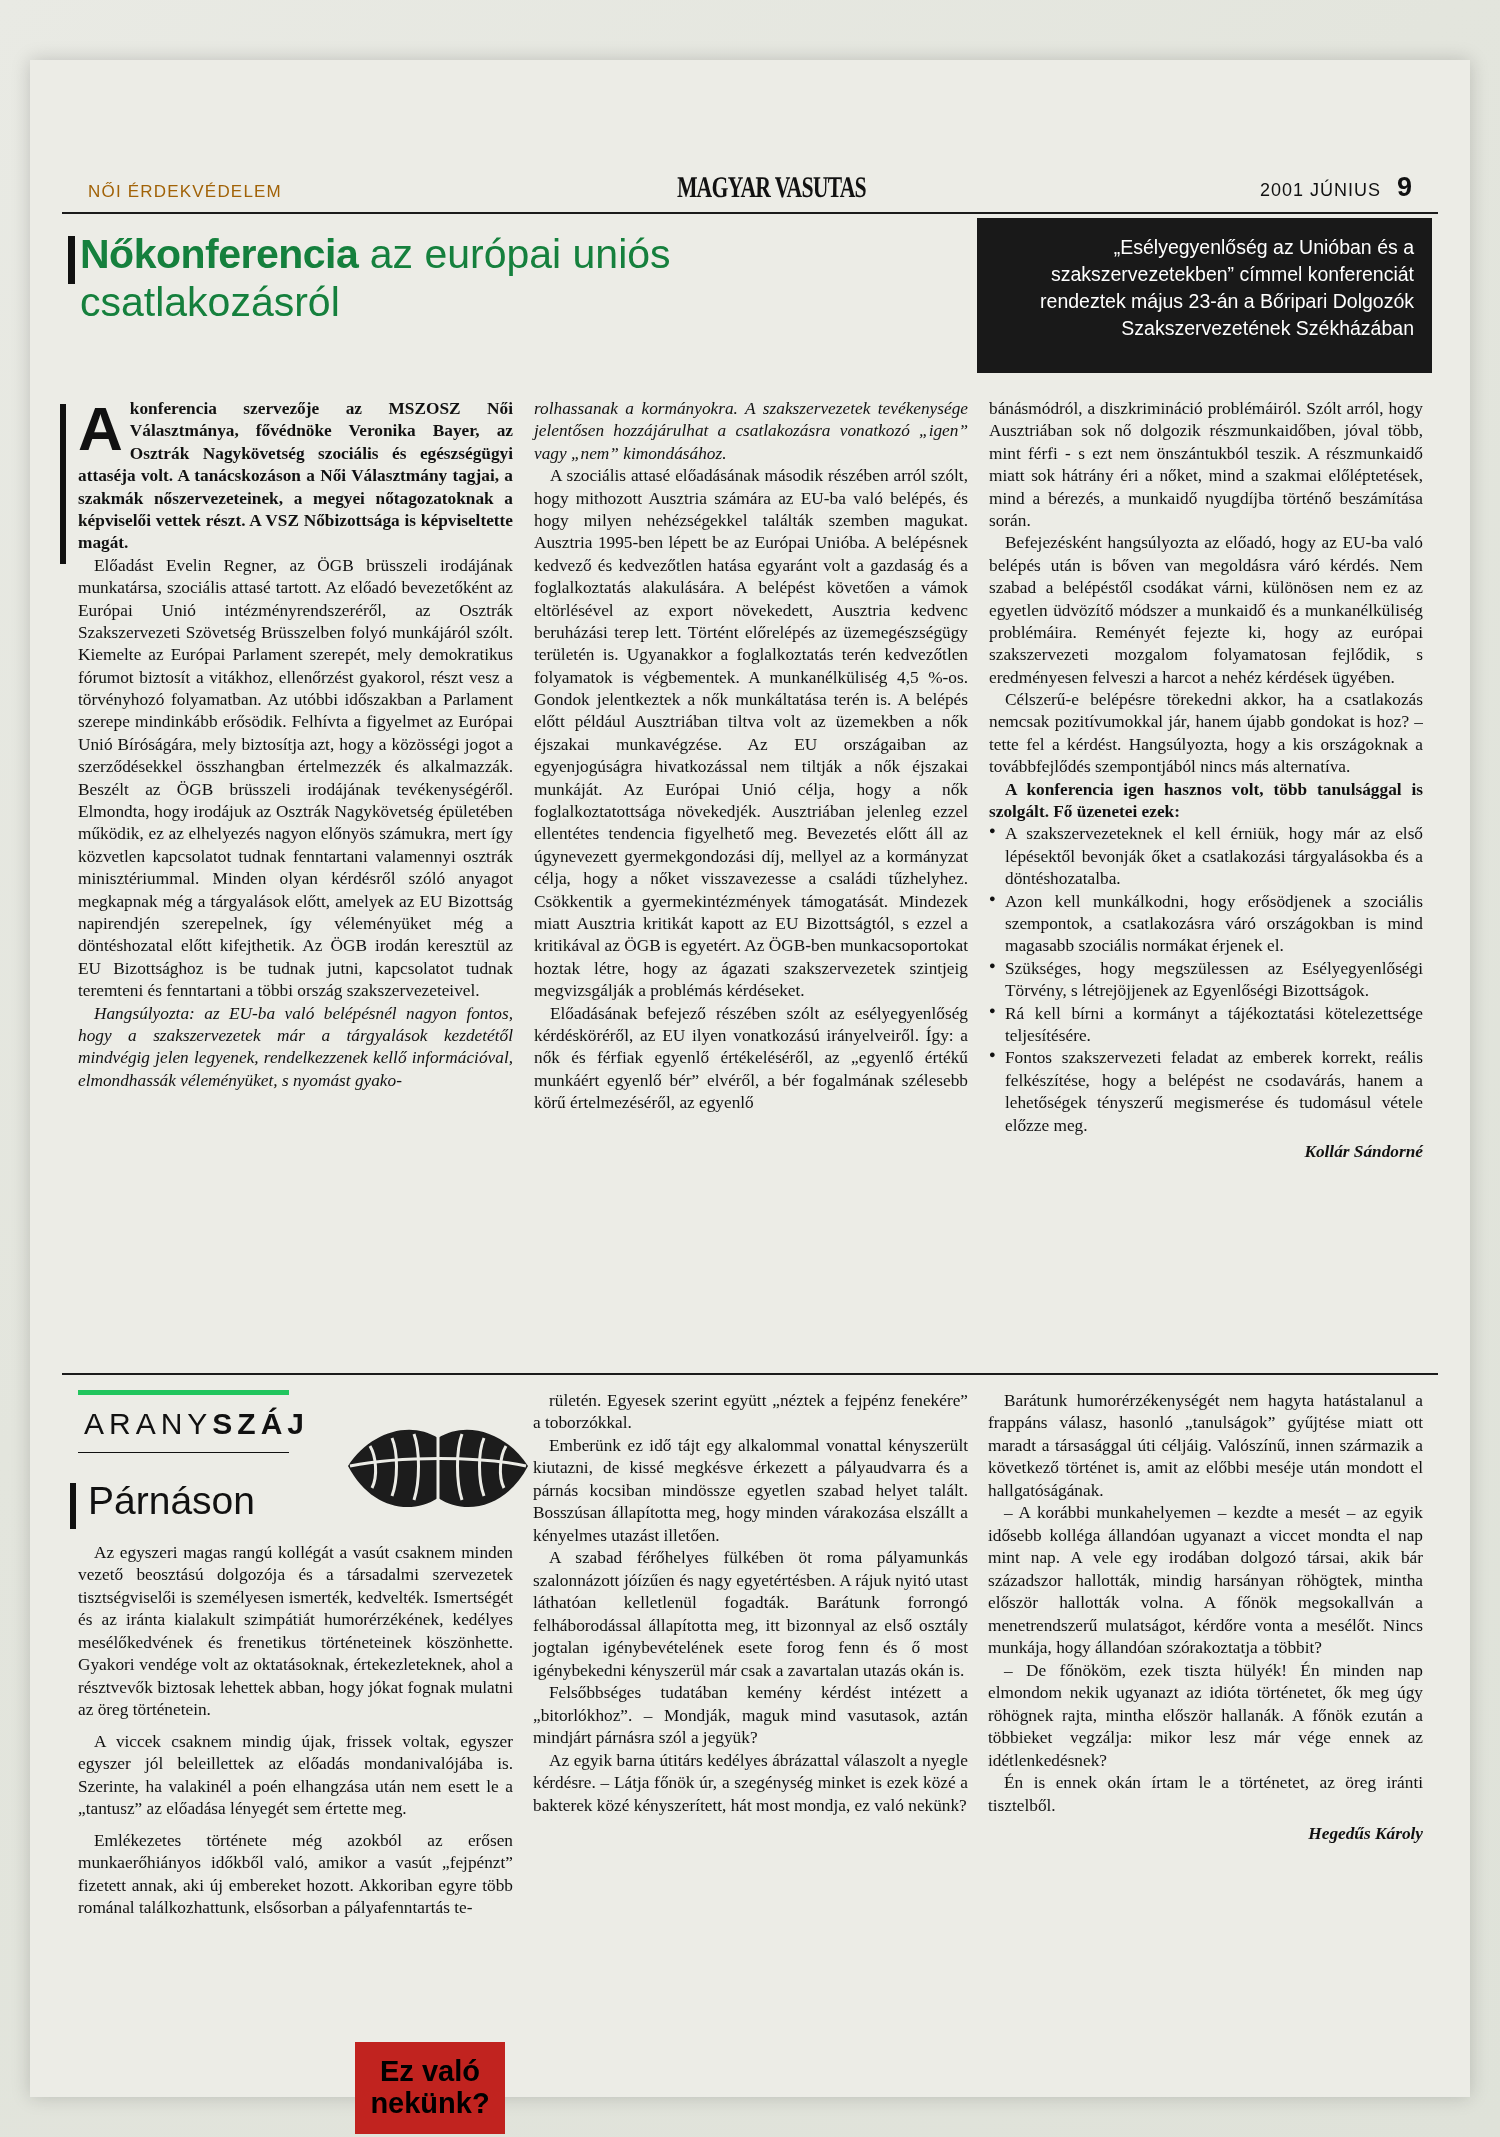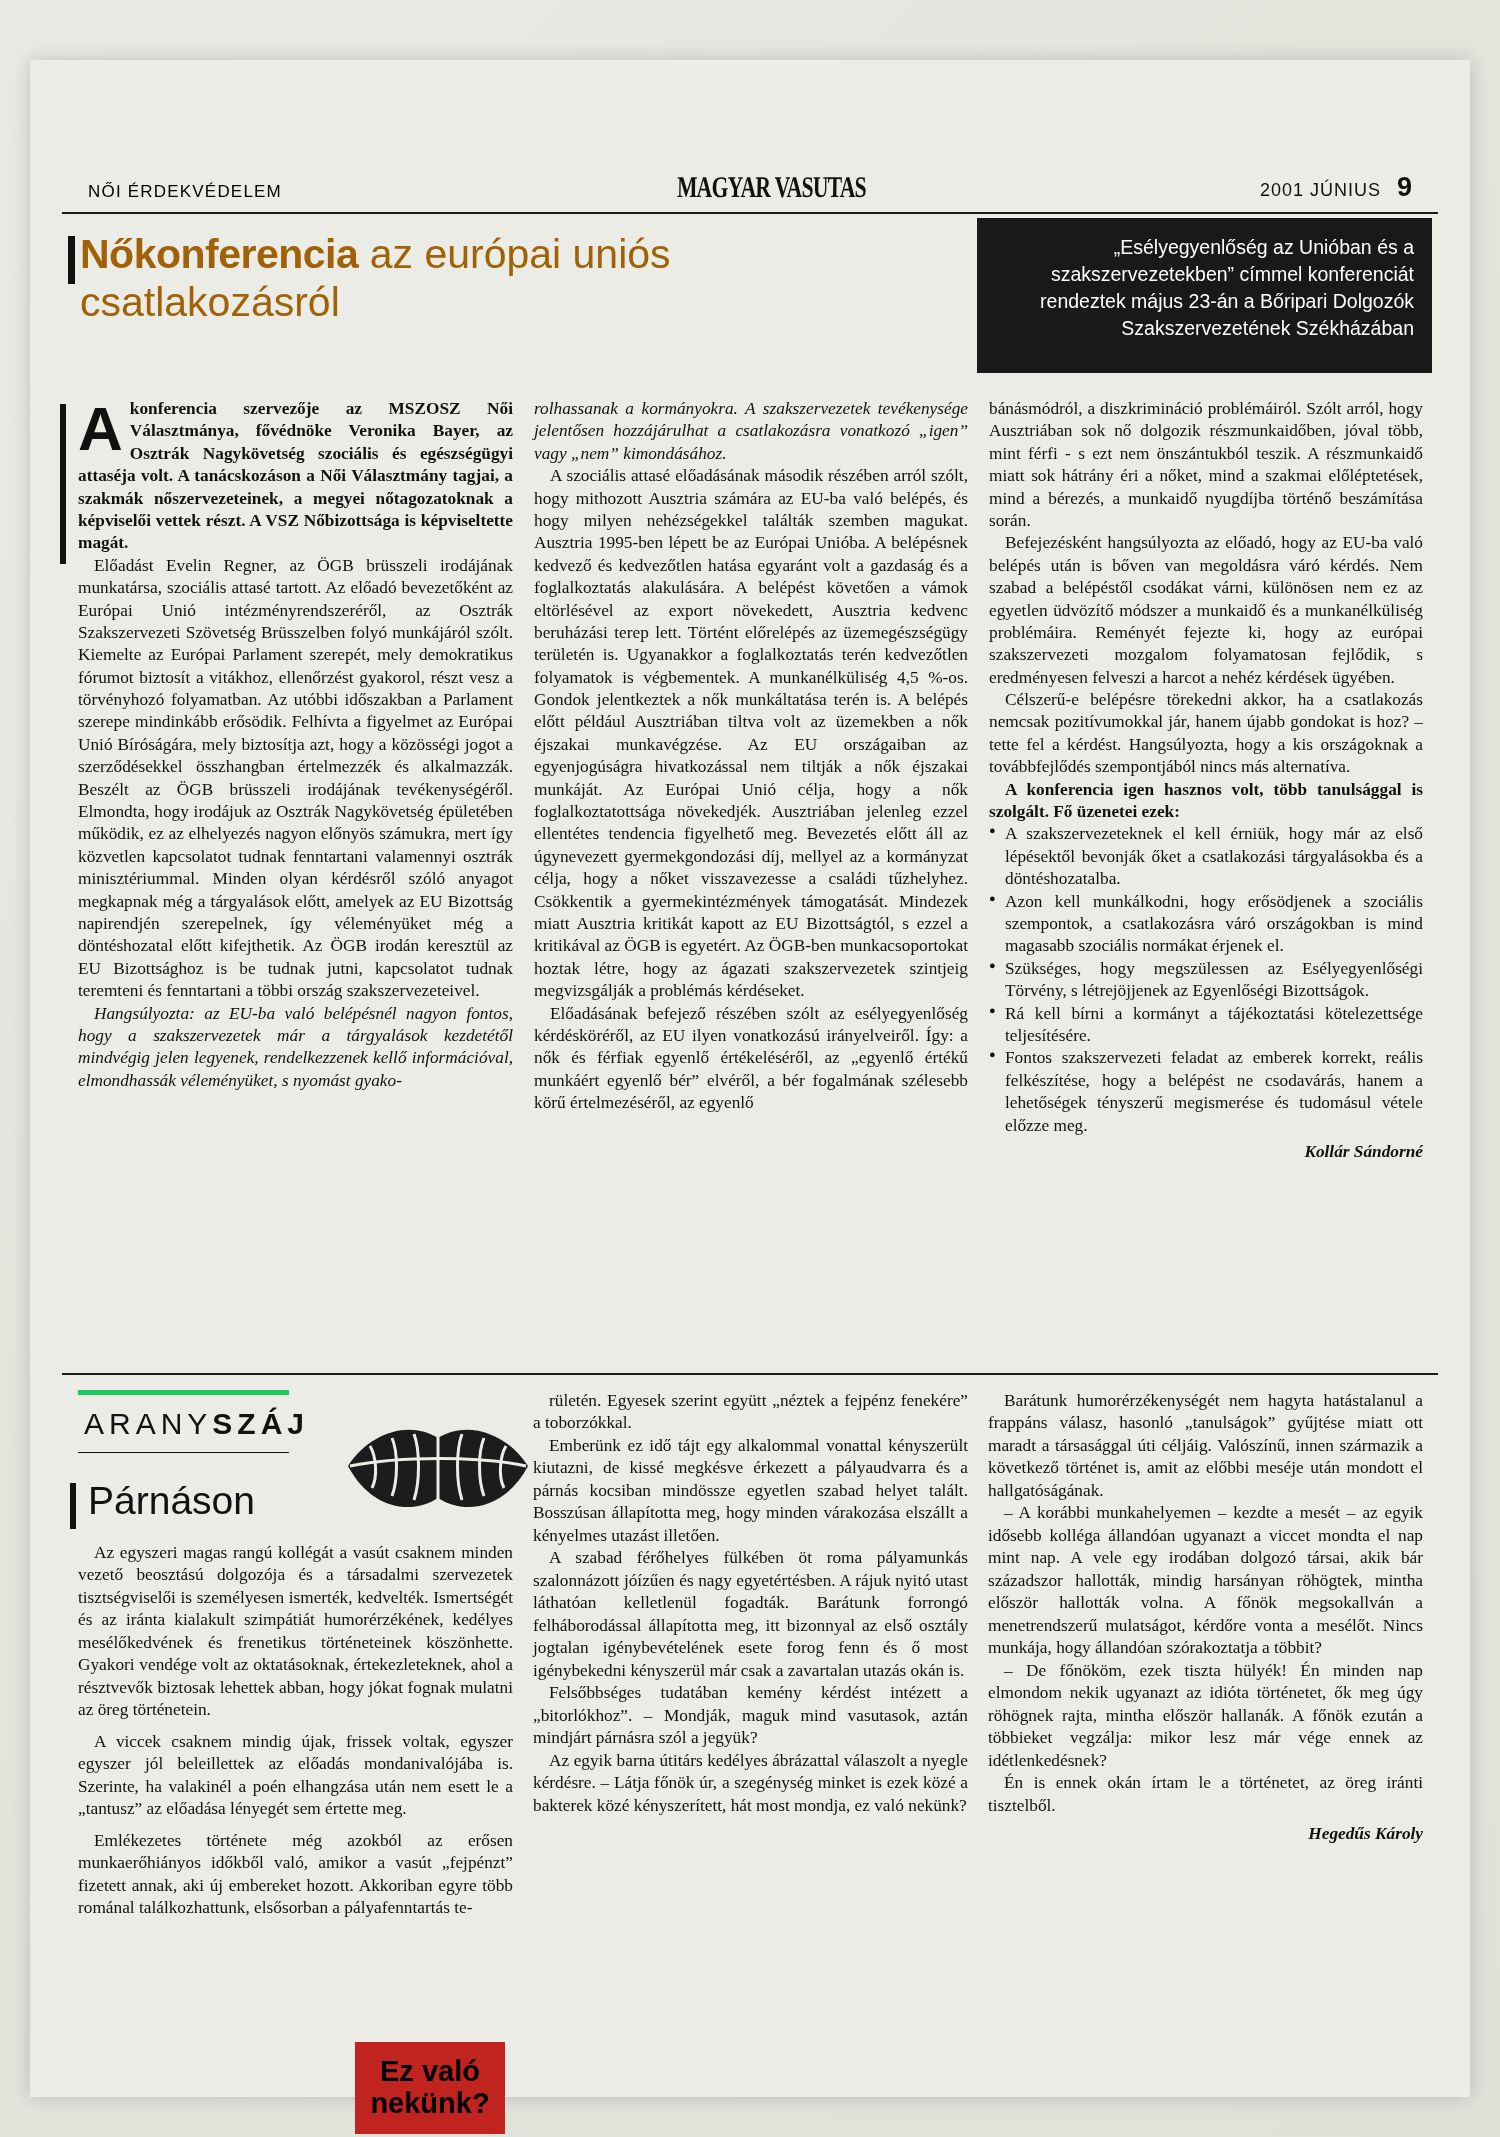--- a/index.html
+++ b/index.html
@@ -24,21 +24,21 @@
     box-shadow:0 0 18px rgba(0,0,0,.18);
   }
   
   .masthead {
     position:absolute; left:58px; right:58px; top:104px;
     height:44px;
     display:flex; align-items:flex-end; justify-content:space-between;
   }
   .mast-left {
     font-family:"Liberation Sans", sans-serif;
-    font-size:17px; letter-spacing:1.2px; color:#000000;
+    font-size:17px; letter-spacing:1.2px; color:#a16207;
     padding-bottom:6px;
   }
   .mast-center {
     font-family:"Liberation Serif", serif;
     font-weight:bold; font-size:30px; letter-spacing:-1px;
     transform:scaleX(0.72) skewX(-1deg);
     transform-origin:center bottom;
     padding-bottom:4px;
     white-space:nowrap;
   }
@@ -52,21 +52,21 @@
     font-weight:bold; font-size:27px; letter-spacing:0;
   }
   .rule-top {
     position:absolute; left:32px; right:32px; top:152px;
     border-top:2px solid #1b1b1b;
   }
   
   .headline {
     position:absolute; left:50px; top:170px; width:660px;
     font-family:"Liberation Sans", sans-serif;
-    font-size:41px; line-height:1.18; color:#a16207;
+    font-size:41px; line-height:1.18; color:#15803d;
   }
   .headline .bold { font-weight:bold; letter-spacing:-0.5px;}
   .headline-bar {
     position:absolute; left:38px; top:176px; width:7px; height:48px;
     background:#111;
   }
   
   .blackbox {
     position:absolute; right:38px; top:158px; width:455px; height:155px;
     background:#191919; color:#fff;

